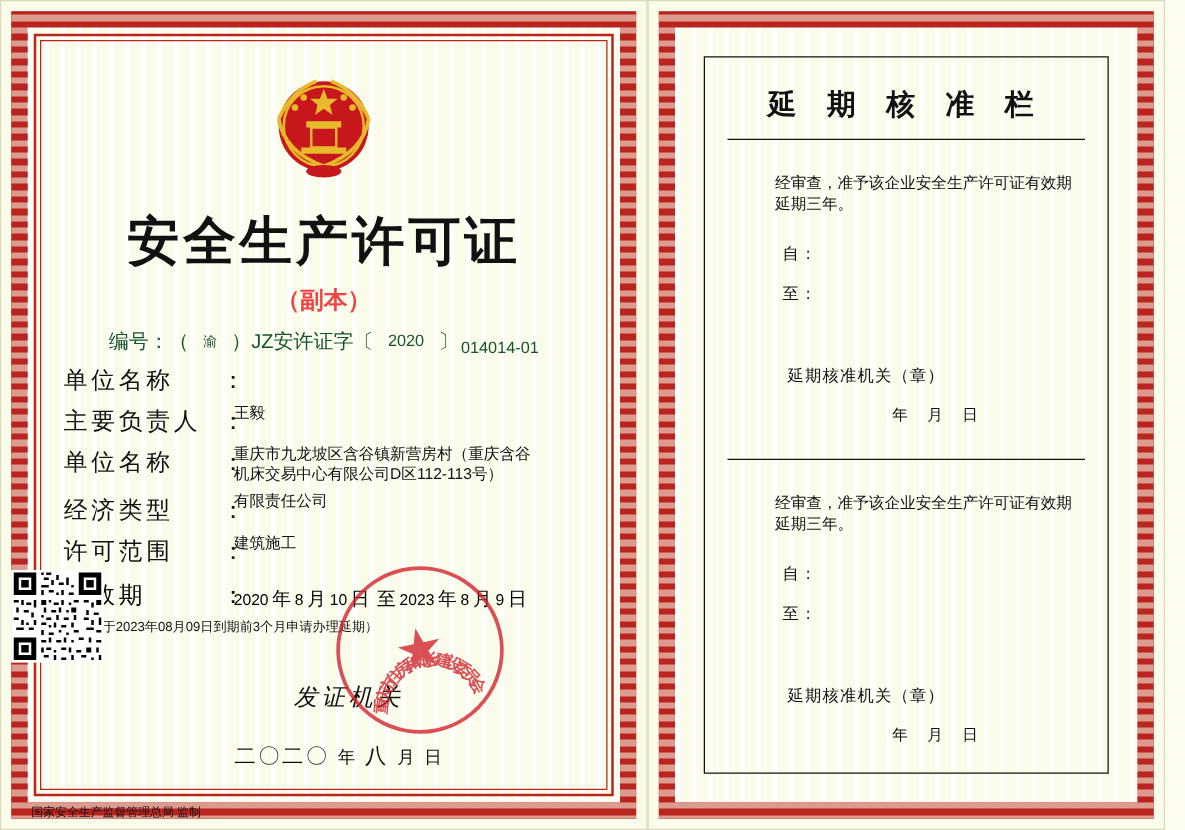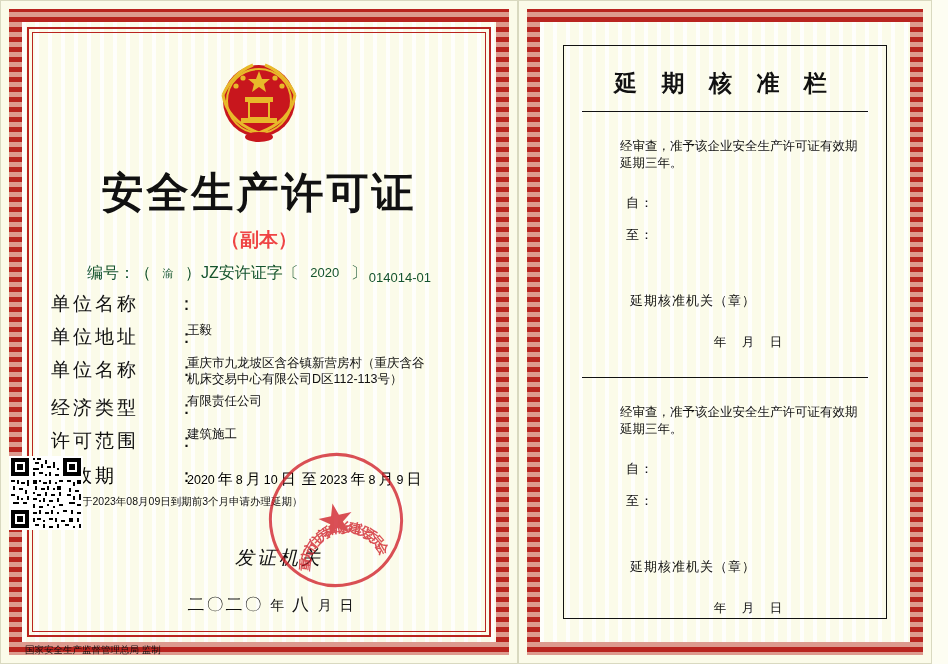--- a/index.html
+++ b/index.html
@@ -321,21 +321,21 @@
   .ext-to { margin-top: 14px; }
   .ext-authority {
     margin-top: 48px;
     text-align: left;
     font-size: 13px;
     color: #111;
     letter-spacing: 1px;
     padding-left: 40px;
   }
   .ext-date {
-    margin-top: 24px;
+    margin-top: 14px;
     text-align: center;
     font-size: 12.5px;
     color: #111;
     letter-spacing: 6px;
     padding-left: 52px;
   }
   .divider {
     margin: 26px 18px 0 18px;
     border-bottom: 1px solid #111;
   }
@@ -398,21 +398,21 @@
 
       <div class="fields">
 
         <div class="field-row">
           <span class="field-label">单位名称</span>
           <span class="field-colon">：</span>
           <span class="field-value"></span>
         </div>
 
         <div class="field-row">
-          <span class="field-label">单位地址</span>
+          <span class="field-label">主要负责人</span>
           <span class="field-colon">：</span>
           <span class="field-value">王毅</span>
         </div>
 
         <div class="field-row">
           <span class="field-label">单位名称</span>
           <span class="field-colon">：</span>
           <span class="field-value two" style="white-space:pre-line">重庆市九龙坡区含谷镇新营房村（重庆含谷
 机床交易中心有限公司D区112-113号）</span>
         </div>

